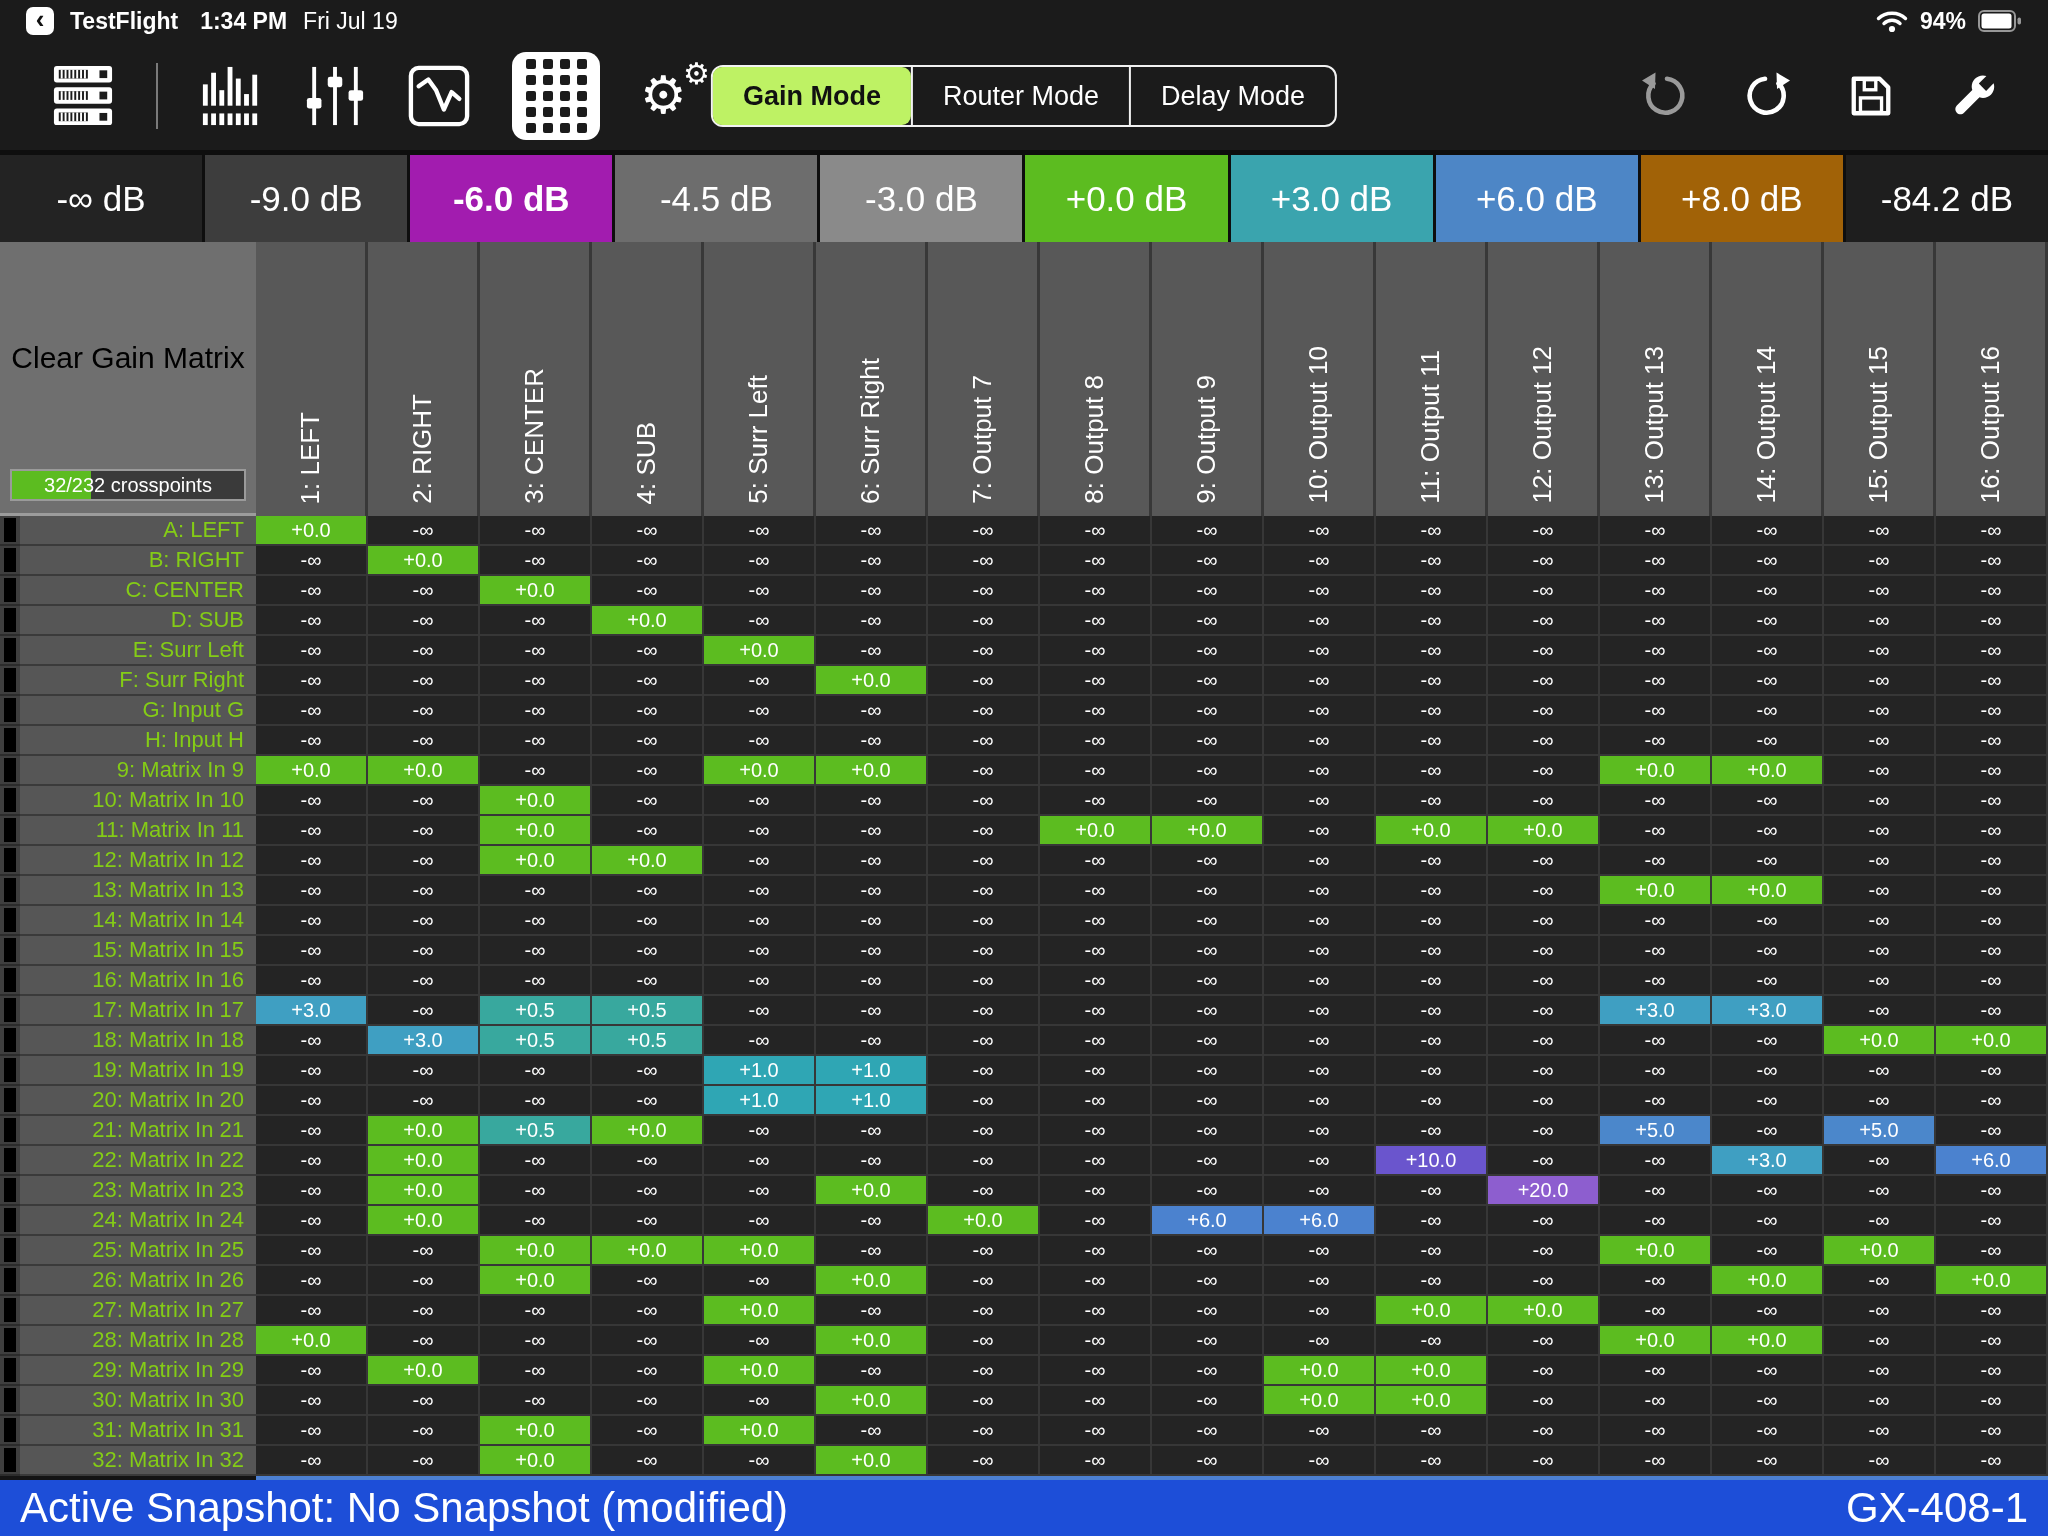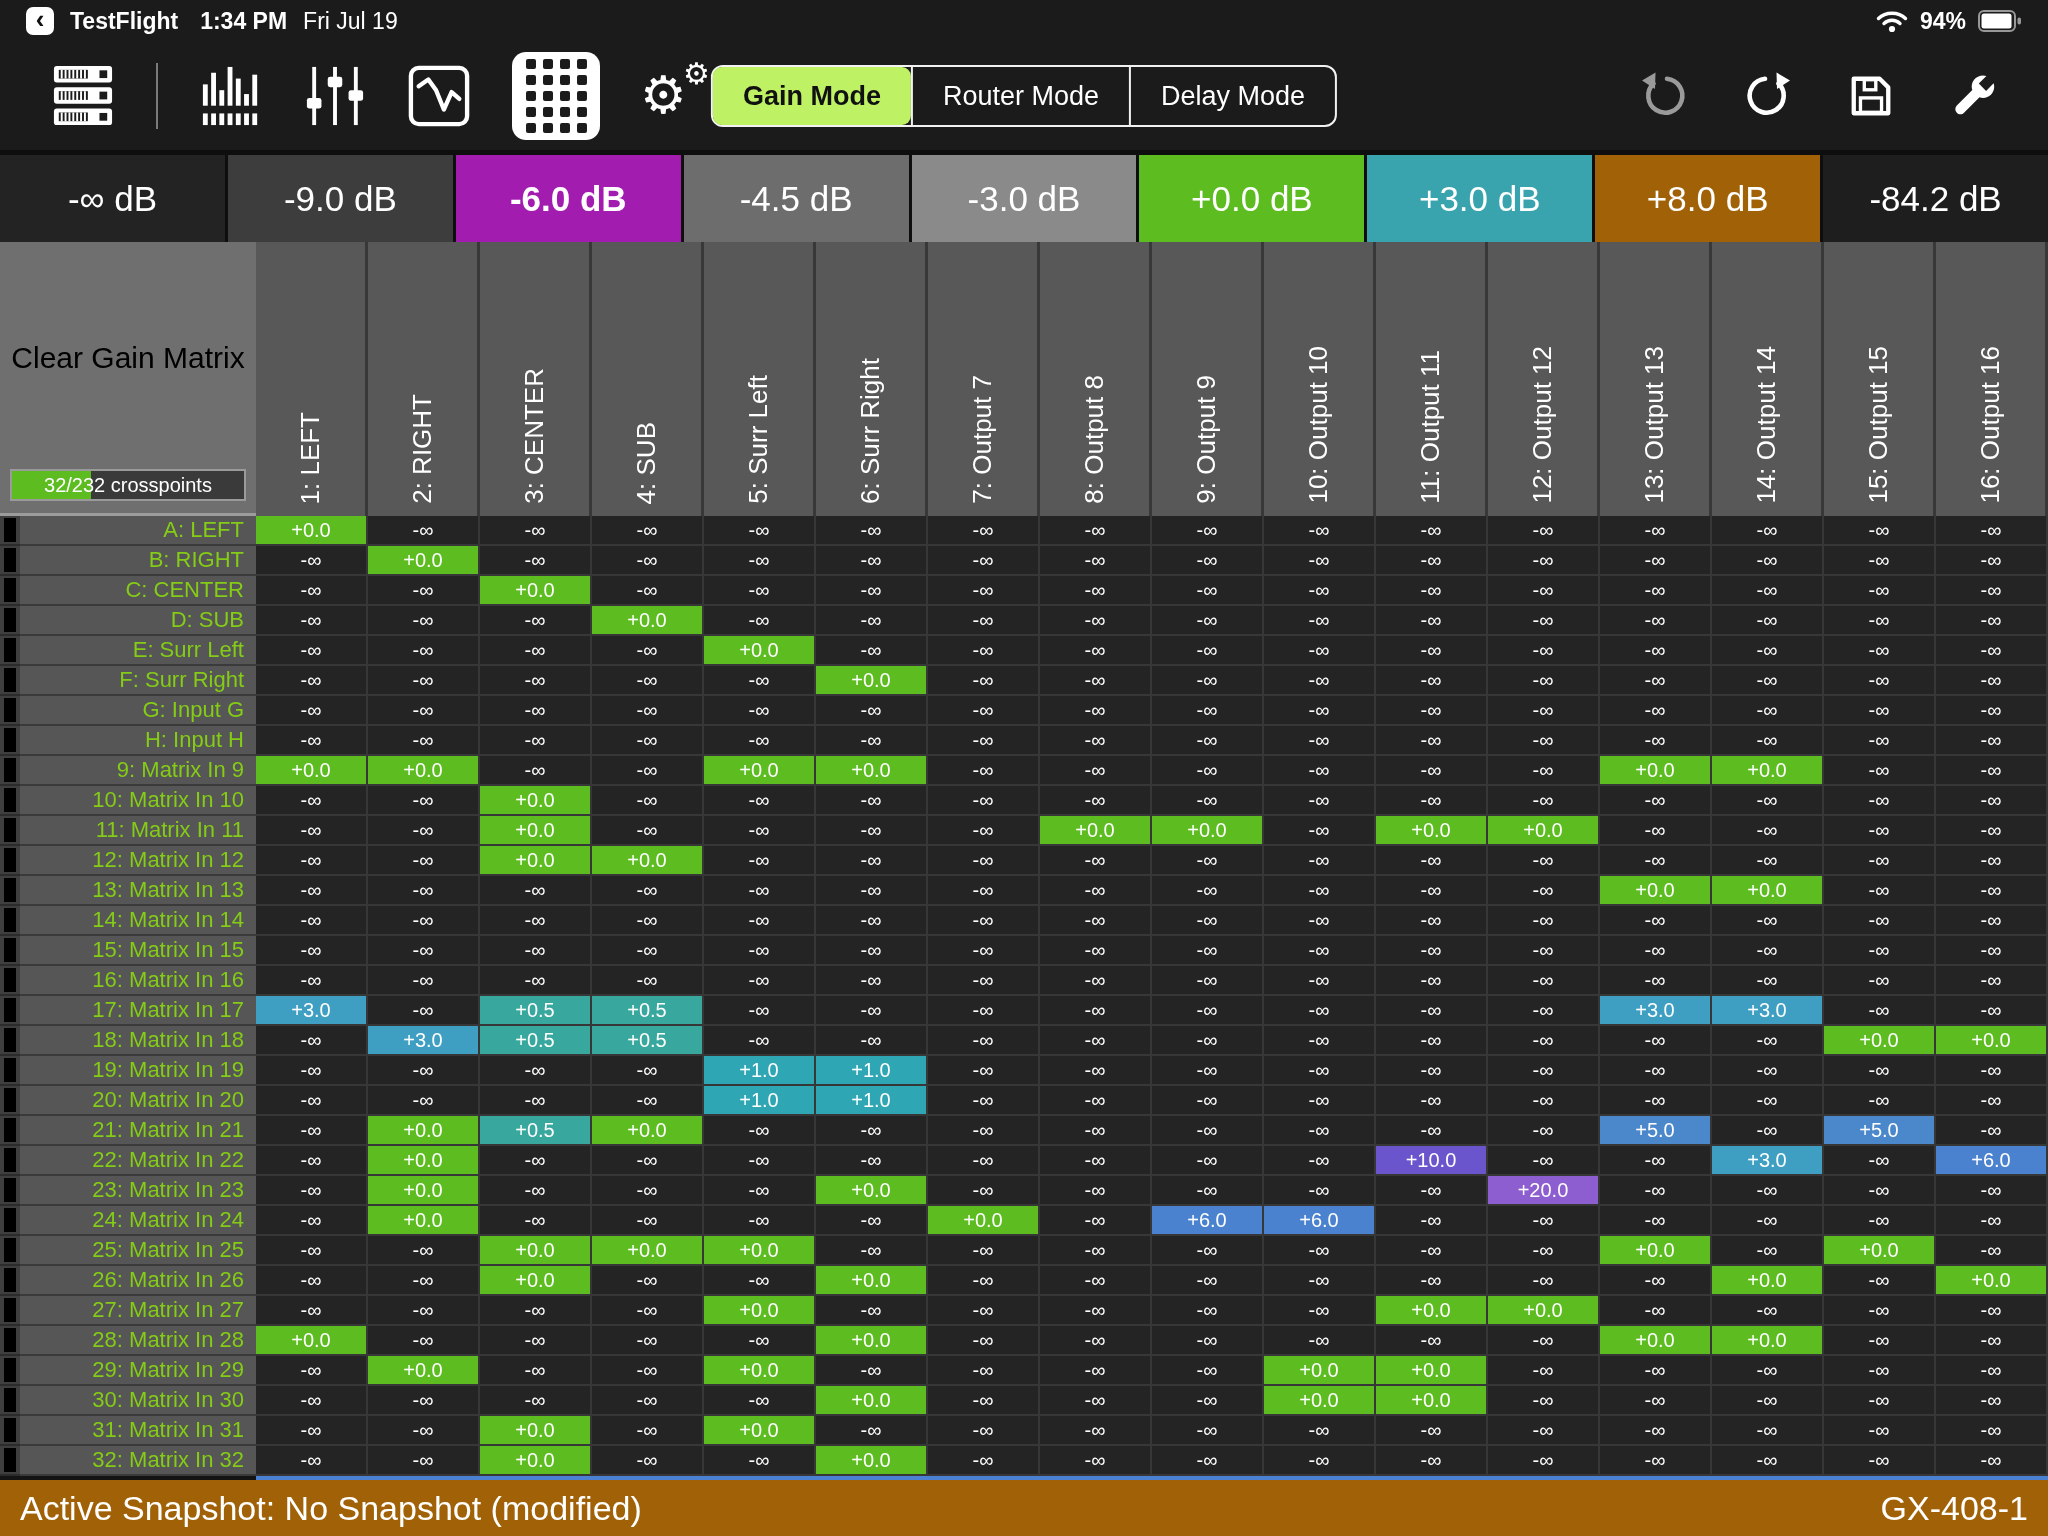--- a/index.html
+++ b/index.html
@@ -46,21 +46,21 @@
   .col-header { width:112px; background:#585858; border-right:3px solid #383838; display:flex; align-items:flex-end; justify-content:center; padding-bottom:12px; cursor:pointer; }
   .col-header span { writing-mode:vertical-rl; transform:rotate(180deg); font-size:26px; color:#fff; white-space:nowrap; }
   
   .m-row { height:30px; display:flex; }
   .meter { width:20px; background:#3f3f3f; border-bottom:2px solid #2c2c2c; display:flex; align-items:center; justify-content:center; }
   .meter i { width:12px; height:24px; background:#000; display:block; }
   .r-label { width:236px; background:#565656; border-bottom:2px solid #3a3a3a; display:flex; align-items:center; justify-content:flex-end; padding-right:12px; font-size:22px; color:#84cc16; cursor:pointer; }
   .cell { width:112px; background:#242424; border-right:2px solid #373737; border-bottom:2px solid #373737; display:flex; align-items:center; justify-content:center; font-size:20px; color:#fff; cursor:pointer; }
   .bottom-line { height:4px; margin-left:256px; background:#4c80d2; }
   
-  .footer { height:56px; background:#a16207; display:flex; align-items:center; justify-content:space-between; padding:0 20px; font-size:34px; }
+  .footer { height:56px; background:#1d4ed8; display:flex; align-items:center; justify-content:space-between; padding:0 20px; font-size:42px; }
   svg { display:block; }
 </style>
 </head>
 <body>
 
 <div class="status-bar">
   <span class="back-chip">‹</span>
   <span class="sb-app">TestFlight</span>
   <span class="sb-time">1:34 PM</span>
   <span class="sb-date">Fri Jul 19</span>
@@ -205,20 +205,21 @@
 </div>
 
 <div class="palette" id="palette">
     <button class="pal-btn" style="background: rgb(35, 35, 35);">-∞ dB</button>
     <button class="pal-btn" style="background: rgb(61, 61, 61);">-9.0 dB</button>
     <button class="pal-btn" style="background: #a21caf; font-weight: bold;">-6.0 dB</button>
     <button class="pal-btn" style="background: rgb(109, 109, 109);">-4.5 dB</button>
     <button class="pal-btn" style="background: rgb(138, 138, 138);">-3.0 dB</button>
     <button class="pal-btn" style="background: rgb(92, 188, 32);">+0.0 dB</button>
     <button class="pal-btn" style="background: rgb(58, 164, 174);">+3.0 dB</button>
+    <button class="pal-btn" style="background: rgb(77, 134, 198);">+6.0 dB</button>
     <button class="pal-btn" style="background: #a16207;">+8.0 dB</button>
     <button class="pal-btn" style="background: rgb(30, 30, 30);">-84.2 dB</button>
   </div>
 
 <div class="header-row">
   <div class="corner">
     <span class="corner-title">Clear Gain Matrix</span>
     <span class="xp-bar">
       <span class="xp-fill" id="xp-fill" style="width: 34%;"></span>
       <span class="xp-label">32/232 crosspoints</span>

